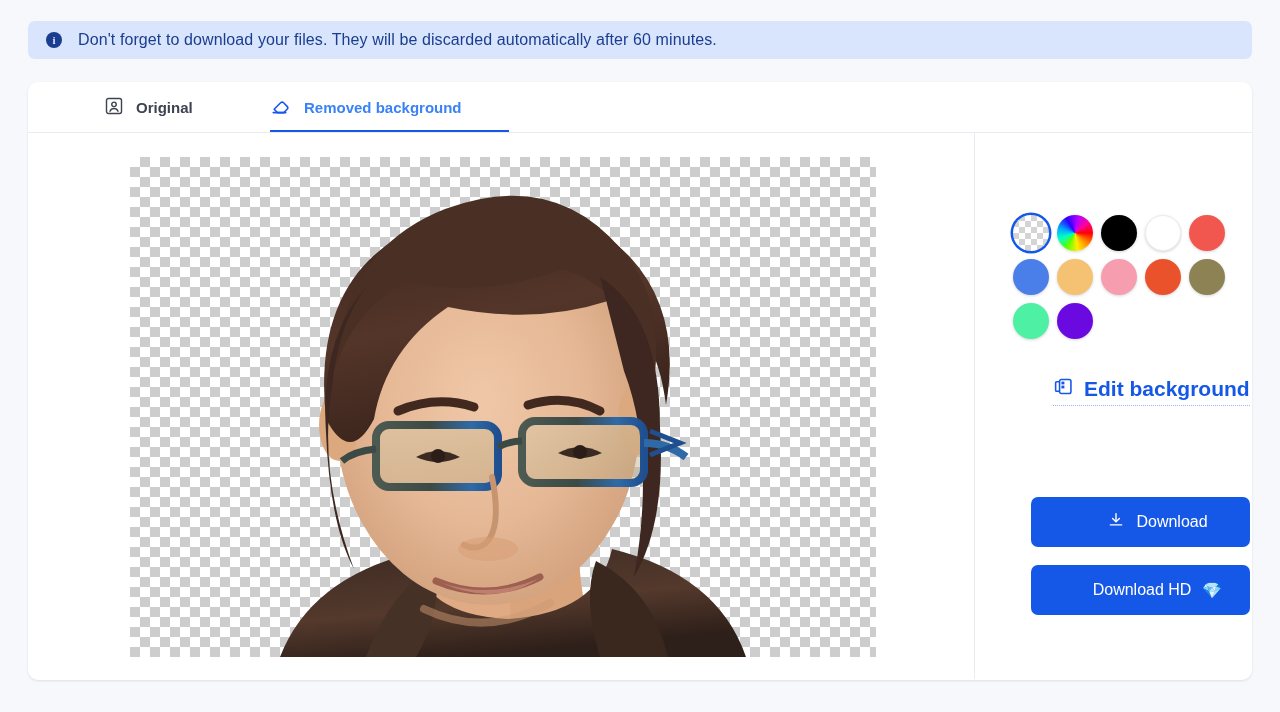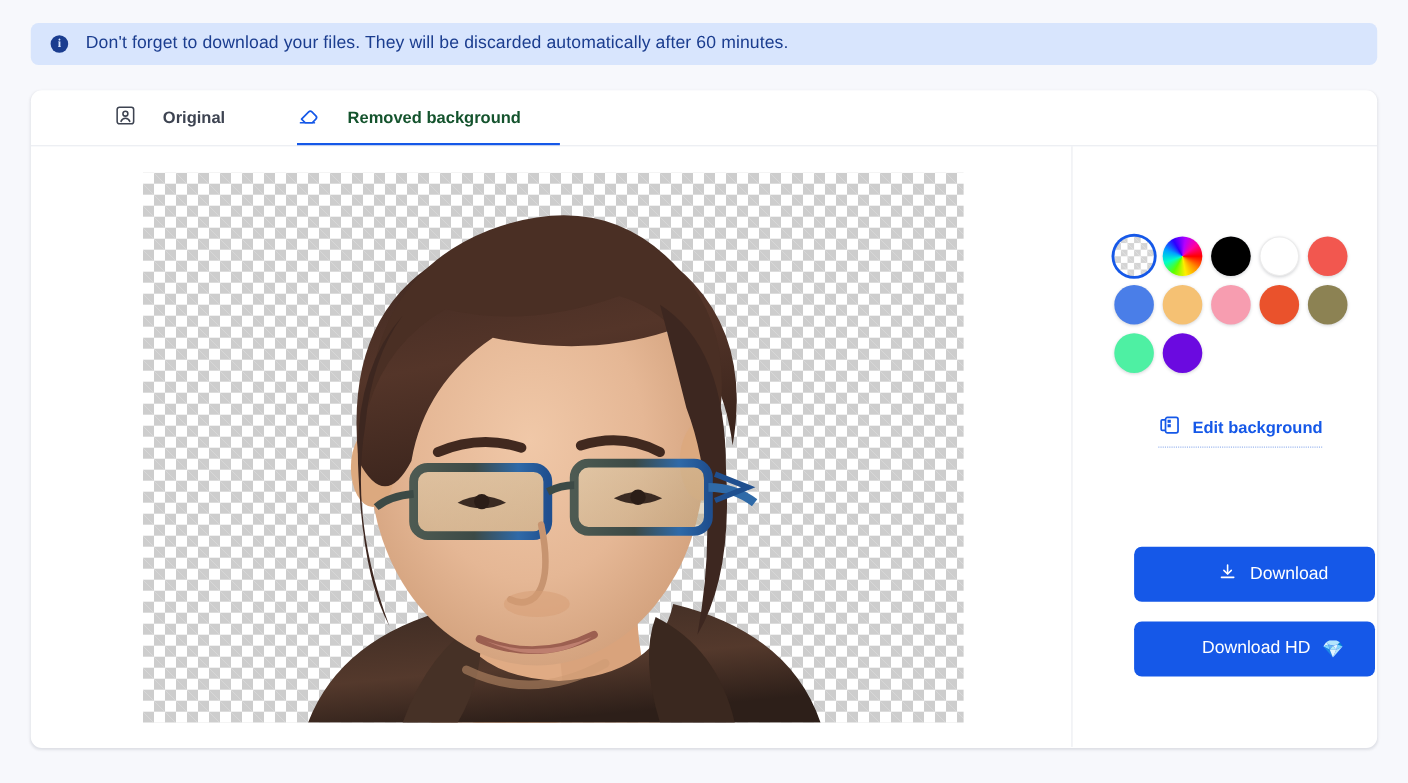--- a/index.html
+++ b/index.html
@@ -72,33 +72,33 @@
     height: 51px;
     border-bottom: 1px solid #e9ebf0;
     box-sizing: border-box;
   }
   .tab {
     position: absolute;
     top: 0;
     height: 51px;
     display: flex;
     align-items: center;
-    gap: 24px;
+    gap: 12px;
     cursor: pointer;
     box-sizing: border-box;
   }
   .tab-original { left: 76px; }
   .tab-removed  { left: 242px; }
   .tab-label {
     font-size: 15px;
     font-weight: bold;
     white-space: nowrap;
   }
   .tab-original .tab-label { color: #3d4351; }
-  .tab-removed  .tab-label { color: #14532d; }
+  .tab-removed  .tab-label { color: #3b82f6; }
   .tab-underline {
     position: absolute;
     left: 242px;
     bottom: 0;
     width: 239px;
     height: 2.5px;
     background: #1558e8;
   }
   .tab-icon { display: block; flex: 0 0 auto; }
 
@@ -197,21 +197,21 @@
     top: 243px;
     display: flex;
     align-items: center;
     gap: 10px;
     cursor: pointer;
     border-bottom: 1px dotted #9bb6ee;
     padding-bottom: 4px;
   }
   .edit-bg-label {
     color: #1558e8;
-    font-size: 15px;
+    font-size: 21px;
     font-weight: bold;
     white-space: nowrap;
   }
 
   
   .btn {
     position: absolute;
     left: 56px;
     width: 219px;
     height: 50px;

